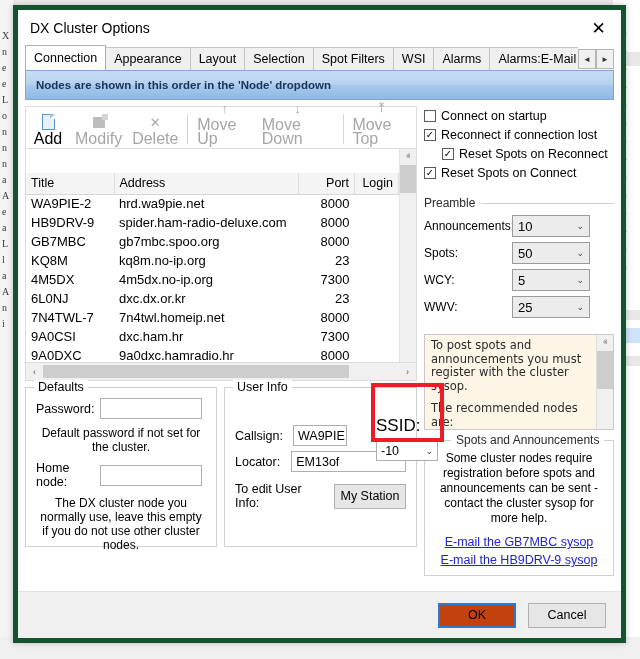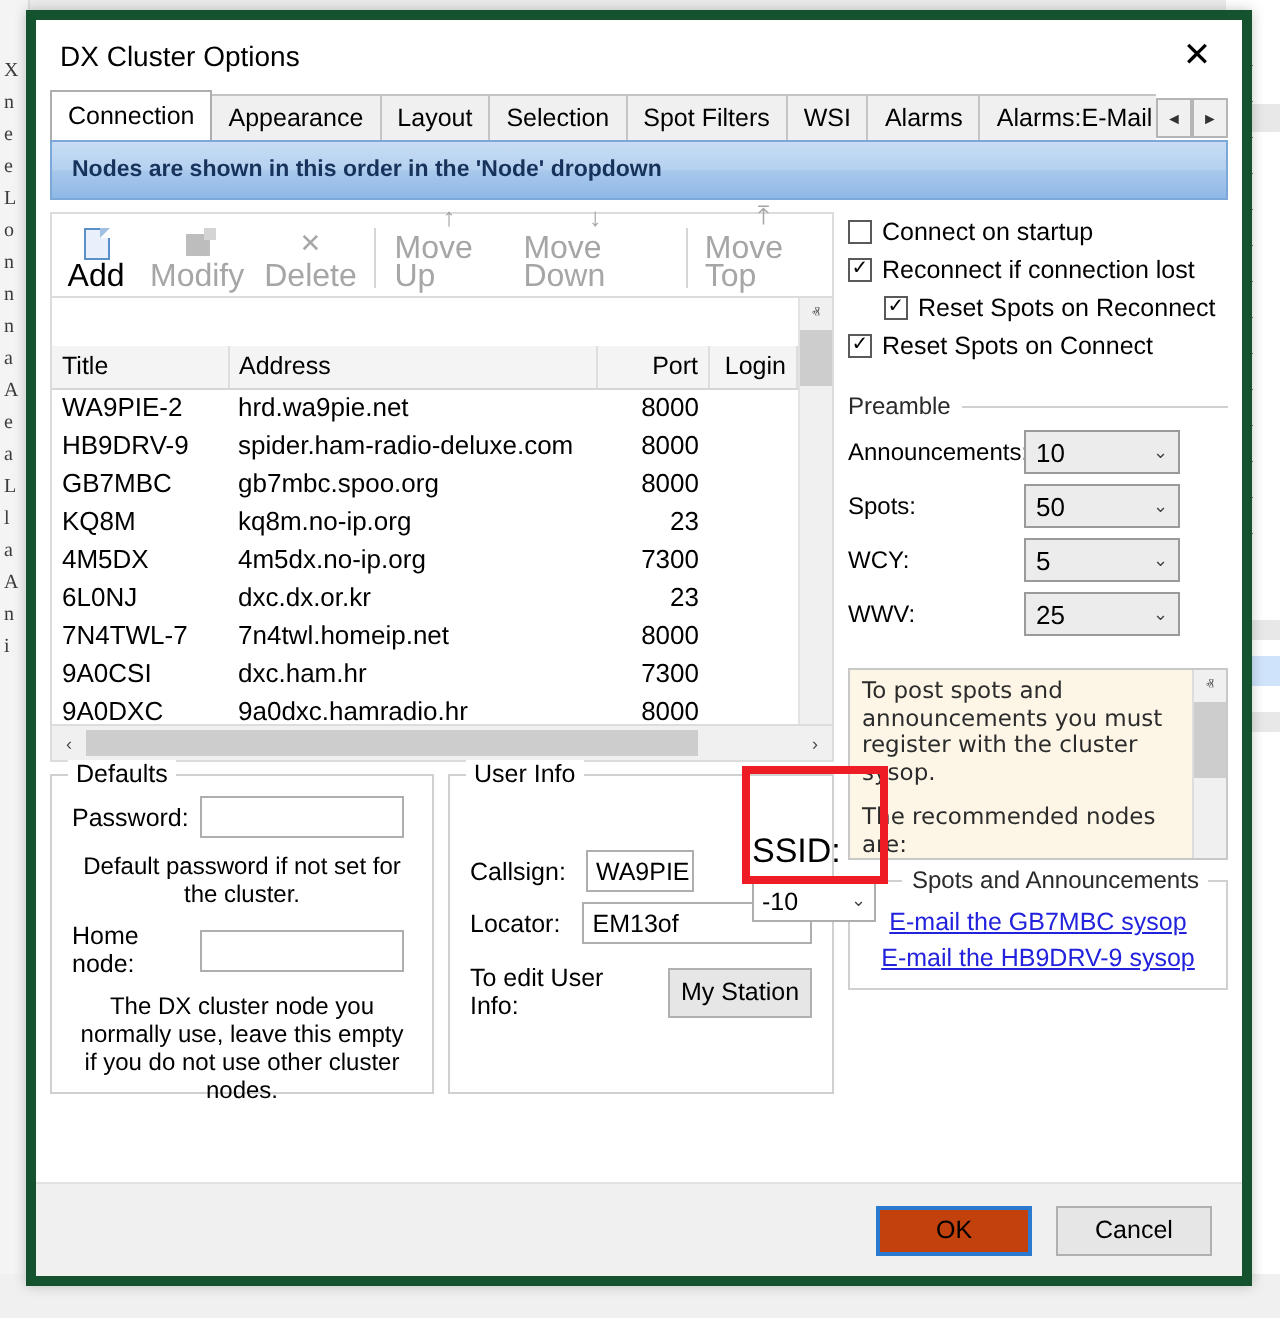--- a/index.html
+++ b/index.html
@@ -474,20 +474,21 @@
           </div>
           <div class="sb">
             <div class="vs-arrow">ⱏ</div>
             <div class="vs-thumb" style="height:38px"></div>
             <div class="vs-arrow bot">ⱟ</div>
           </div>
         </div>
 
         <div class="sa-group">
           <div class="sa-title">Spots and Announcements</div>
+          <div class="sa-body">Some cluster nodes require registration before spots and announcements can be sent - contact the cluster sysop for more help.</div>
           <div class="sa-link">E-mail the GB7MBC sysop</div>
           <div class="sa-link" style="margin-top:4px">E-mail the HB9DRV-9 sysop</div>
         </div>
       </div>
     </div>
   </div>
 
   <div id="ssid-block">
     <div class="sl">SSID:</div>
     <div id="ssid-combo">

